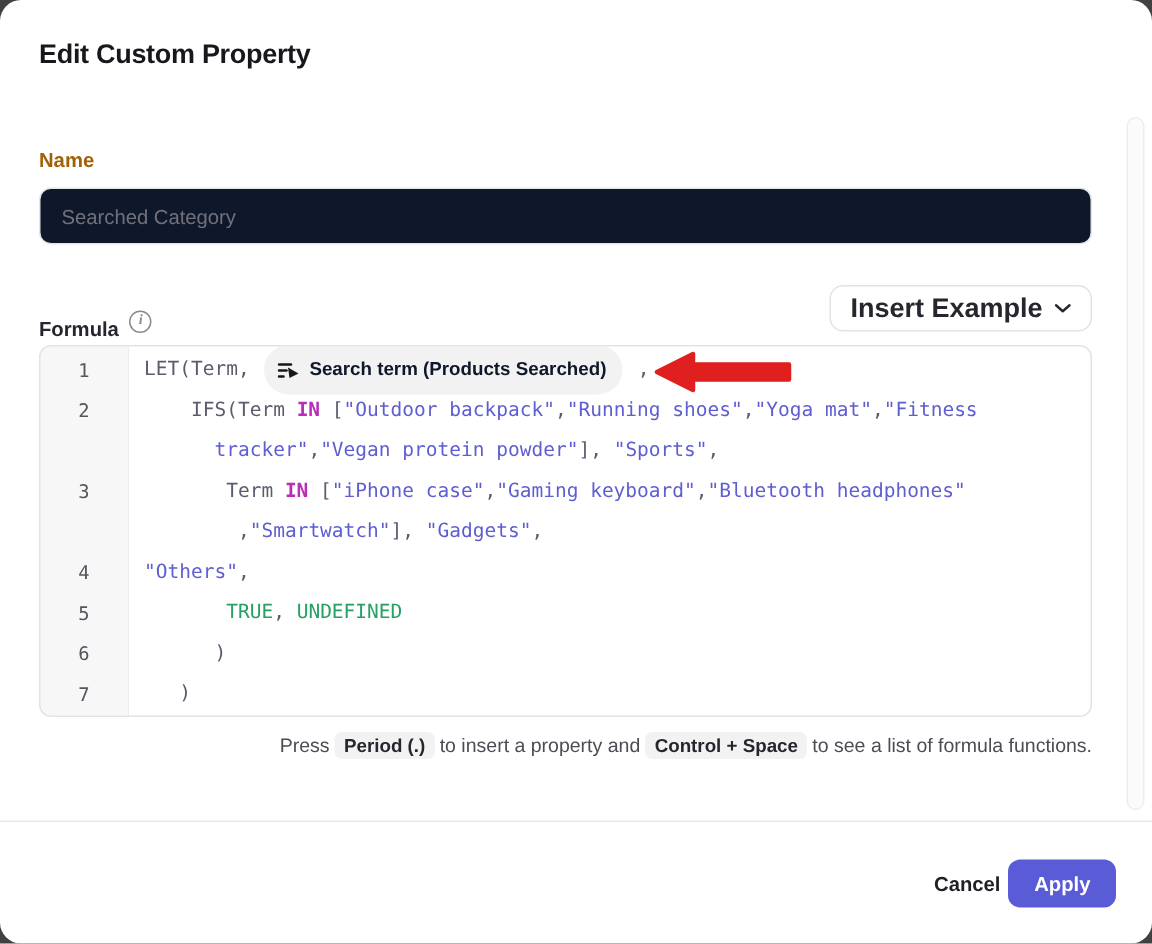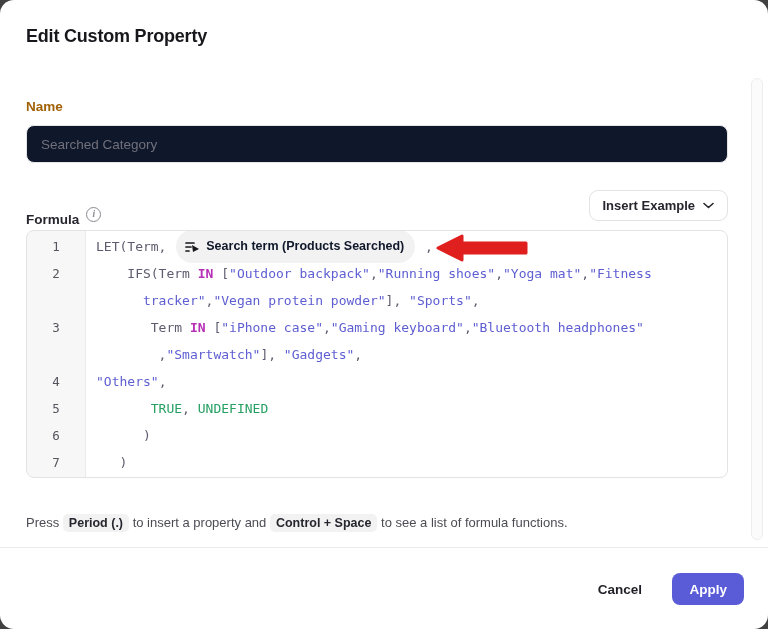--- a/index.html
+++ b/index.html
@@ -28,21 +28,21 @@
   .formula-row-label{position:absolute;left:26px;top:201px;display:flex;align-items:center;gap:7px;}
   .formula-label{font-size:13.5px;font-weight:700;color:#26262e;margin-top:11px;}
   .info-icon{
     width:15px;height:15px;border:1.2px solid #8a8a92;border-radius:50%;
     color:#8a8a92;font-size:9.5px;font-weight:700;display:flex;align-items:center;justify-content:center;
     box-sizing:border-box;font-family:"Liberation Serif",serif;font-style:italic;
   }
   .insert-example-btn{
     position:absolute;right:40px;top:190px;height:31px;display:flex;align-items:center;gap:8px;
     padding:0 13px;background:#fff;border:1px solid #e3e3e6;border-radius:9px;
-    font-size:13px;font-weight:600;color:#26262e;cursor:pointer;
+    font-size:18px;font-weight:600;color:#26262e;cursor:pointer;
   }
   .editor{
     position:absolute;left:26px;top:230px;width:702px;height:248px;box-sizing:border-box;
     border:1px solid #e3e3e6;border-radius:8px;overflow:hidden;
     background:linear-gradient(90deg,#f7f7f8 58px,#ffffff 58px);
   }
   .editor::after{content:"";position:absolute;left:58px;top:0;bottom:0;width:1px;background:#ececee;}
   .code-grid{
     display:grid;grid-template-columns:58px 1fr;align-content:start;padding-top:2px;
   }
@@ -61,36 +61,36 @@
   .c-str{color:#5e5ed2;}
   .c-green{color:#27a063;}
   .pill{
     display:inline-flex;align-items:center;gap:6px;background:#f2f2f3;border-radius:999px;
     padding:3px 11px 3px 9px;margin:0 2px;cursor:pointer;
     font-family:"Liberation Sans",sans-serif;font-size:12.5px;font-weight:600;color:#0f172a;
   }
   .pill svg{display:block;}
   .red-arrow{position:absolute;left:408px;top:2px;}
   .hint{
-    position:absolute;left:26px;top:489px;width:702px;text-align:left;
-    font-size:13px;color:#4c4c55;margin-top:26px;
+    position:absolute;left:26px;top:489px;width:702px;text-align:right;
+    font-size:13px;color:#4c4c55;
   }
   .kbd{
     background:#f2f2f3;border-radius:5px;padding:2px 6px;color:#26262e;font-weight:600;
     font-size:12.5px;
   }
   .footer-divider{position:absolute;left:0;right:0;top:547px;height:1px;background:#eaeaeb;}
   .save-btn{
     position:absolute;left:26px;top:573px;height:32px;padding:0 15px;
     background:#fff;border:1px solid #e0e0e3;border-radius:8px;
     font-size:13px;font-weight:600;color:#1f1f26;cursor:pointer;
     font-family:"Liberation Sans",sans-serif;
   }
   .cancel-btn{
-    position:absolute;right:120px;top:573px;height:32px;display:flex;align-items:center;
+    position:absolute;right:95px;top:573px;height:32px;display:flex;align-items:center;
     background:none;border:none;font-size:13.5px;font-weight:600;color:#1f1f26;cursor:pointer;
     font-family:"Liberation Sans",sans-serif;
   }
   .apply-btn{
     position:absolute;right:24px;top:573px;height:32px;padding:0 17px;
     background:#5a5bd7;border:none;border-radius:8px;
     font-size:13.5px;font-weight:600;color:#ffffff;cursor:pointer;
     font-family:Liberation Sans, sans-serif;
   }
 </style>

